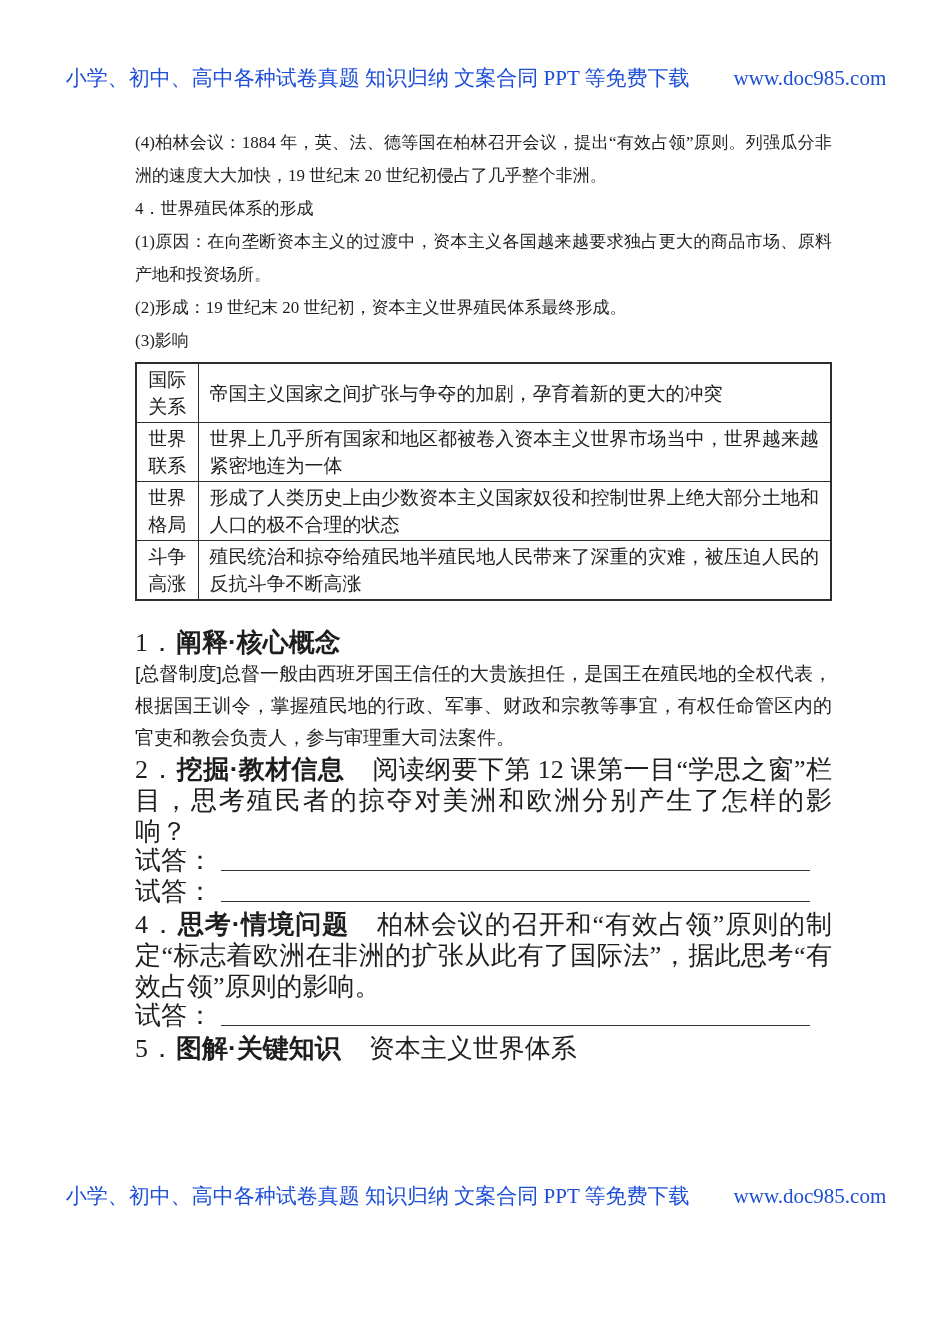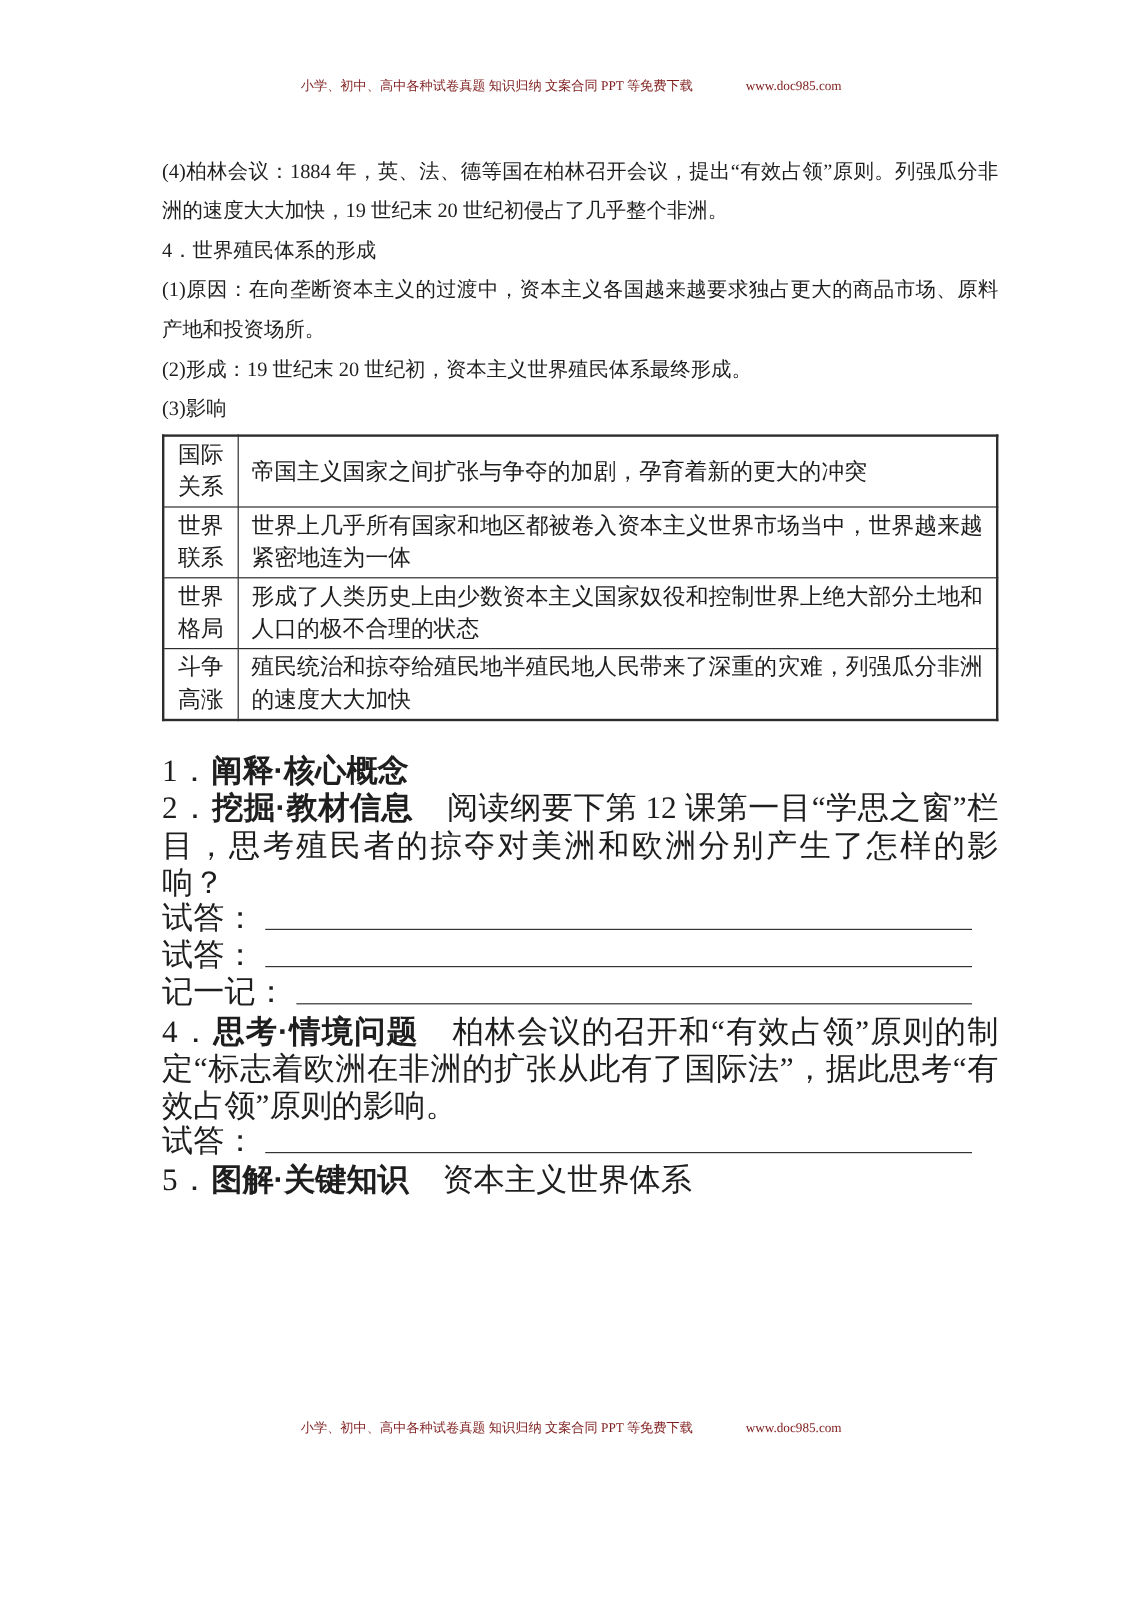--- a/index.html
+++ b/index.html
@@ -7,21 +7,21 @@
   body {
     width: 950px; height: 1344px;
     position: relative;
     font-family: "Liberation Serif", "DejaVu Serif", serif;
     color: #1e1e1e;
     overflow: hidden;
   }
   .hdr, .ftr {
     position: absolute; left: 120px; width: 712px;
     display: flex; justify-content: center; align-items: baseline;
-    gap: 44px; font-size: 11px; white-space: nowrap; color: #7f1d1d;
+    gap: 44px; font-size: 21px; white-space: nowrap; color: #1d4ed8;
   }
   .hdr { top: 64px; }
   .ftr { top: 1182px; }
   .content { position: absolute; left: 135px; top: 126px; width: 697px; }
   .notes p {
     font-size: 17px; line-height: 33px;
     text-align: justify;
   }
   table.impact {
     width: 100%; border-collapse: collapse;
@@ -95,50 +95,47 @@
           <div>世界</div>
           <div>格局</div>
         </td>
         <td class="cnt">形成了人类历史上由少数资本主义国家奴役和控制世界上绝大部分土地和人口的极不合理的状态</td>
       </tr>
       <tr>
         <td class="lbl">
           <div>斗争</div>
           <div>高涨</div>
         </td>
-        <td class="cnt">殖民统治和掠夺给殖民地半殖民地人民带来了深重的灾难，列强瓜分非洲的速度大大加快</td>
+        <td class="cnt">殖民统治和掠夺给殖民地半殖民地人民带来了深重的灾难，被压迫人民的反抗斗争不断高涨</td>
       </tr>
     </tbody>
   </table>
 
   <div class="sections">
 
     <div class="sec">
       <p class="headline">
         <span class="sec-num">1．</span><span class="sec-title">阐释·核心概念</span>
       </p>
+      <p class="concept">[总督制度]总督一般由西班牙国王信任的大贵族担任，是国王在殖民地的全权代表，根据国王训令，掌握殖民地的行政、军事、财政和宗教等事宜，有权任命管区内的官吏和教会负责人，参与审理重大司法案件。</p>
     </div>
 
     <div class="sec">
       <p class="headline">
         <span class="sec-num">2．</span><span class="sec-title">挖掘·教材信息</span><span>阅读纲要下第 12 课第一目“学思之窗”栏目，思考殖民者的掠夺对美洲和欧洲分别产生了怎样的影响？</span>
       </p>
       <div class="blank">
         <span class="blank-label">试答：</span>
         <span class="rule"></span>
       </div>
     </div>
 
     <div class="sec">
       <div class="blank">
         <span class="blank-label">试答：</span>
-        <span class="rule"></span>
-      </div>
-      <div class="blank">
-        <span class="blank-label">记一记：</span>
         <span class="rule"></span>
       </div>
     </div>
 
     <div class="sec">
       <p class="headline">
         <span class="sec-num">4．</span><span class="sec-title">思考·情境问题</span><span>柏林会议的召开和“有效占领”原则的制定“标志着欧洲在非洲的扩张从此有了国际法”，据此思考“有效占领”原则的影响。</span>
       </p>
       <div class="blank">
         <span class="blank-label">试答：</span>

